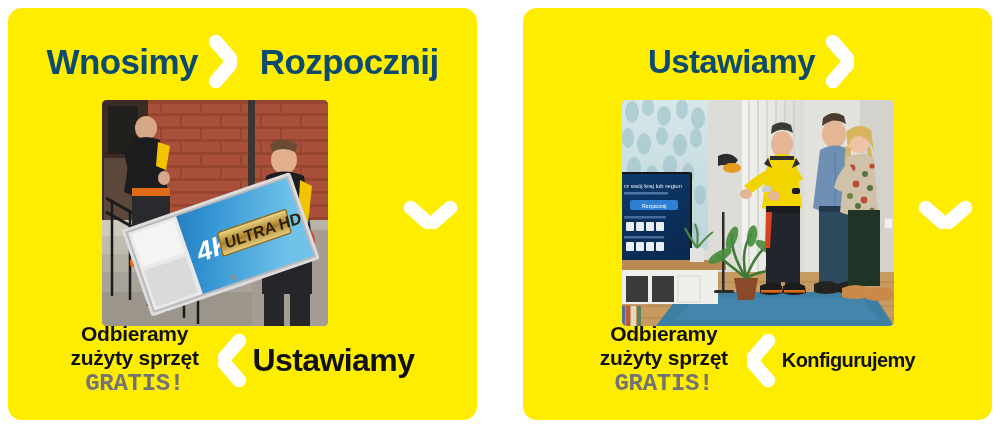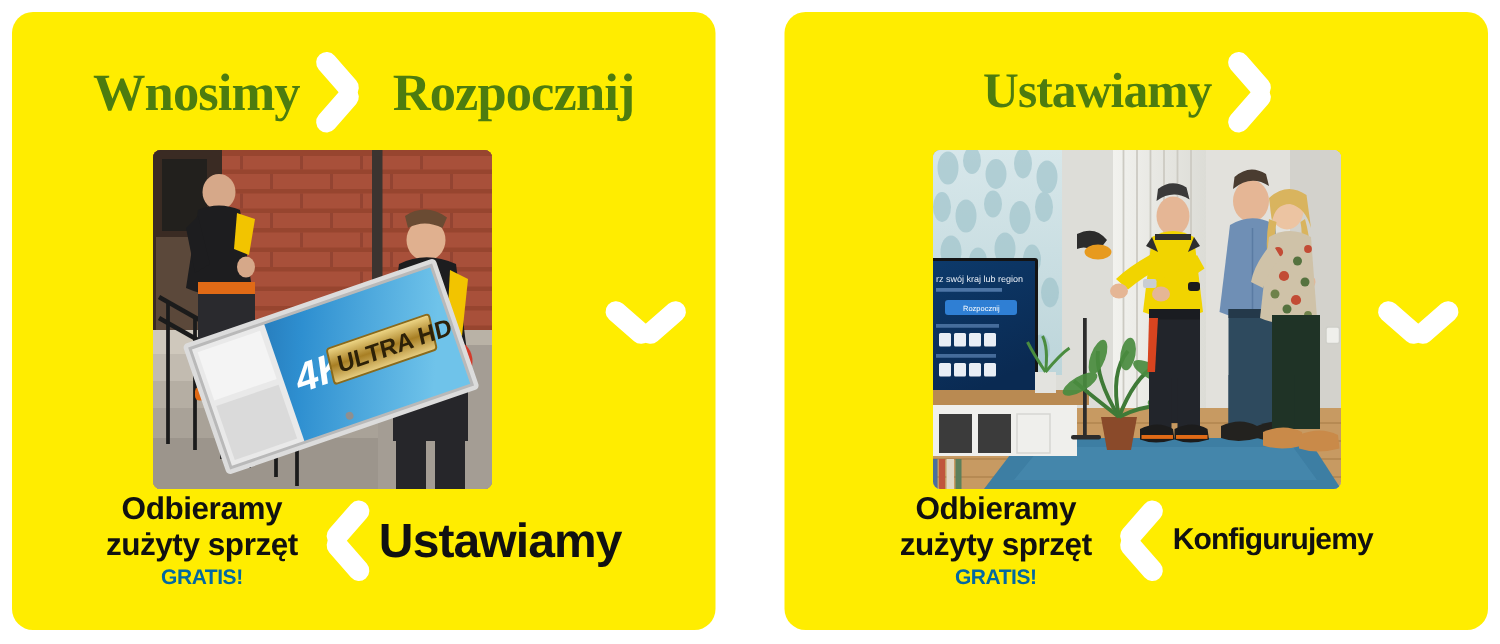--- a/index.html
+++ b/index.html
@@ -26,24 +26,23 @@
   .head-row{
     position:absolute;top:22px;left:0;width:100%;
     height:62px;
     display:flex;align-items:center;justify-content:center;
     gap:10px;
   }
   .head-word{
     font-weight:bold;
     font-size:35px;
     letter-spacing:-0.6px;
-    color:#4d7c0f;
+    color:#0c4a6e;
     white-space:nowrap;
     line-height:1;
-    font-family:Liberation Serif, serif;
   }
   #card-right .head-word{font-size:33px;}
 
   
   .chev{position:relative;display:inline-block;}
   .chev i{
     position:absolute;display:block;
     background:#ffffff;border-radius:7px;
   }
   
@@ -74,21 +73,21 @@
   }
   .pickup{
     text-align:center;
     color:#111111;
     font-weight:bold;
     font-size:21px;
     line-height:1.15;
     letter-spacing:-0.3px;
     white-space:nowrap;
   }
-  .pickup .gratis{color:#0369a1;font-size:14px;display:block;}
+  .pickup .gratis{color:#737373;font-size:24px;display:block;font-family:Liberation Mono, monospace;}
   .foot-word{
     font-weight:bold;
     font-size:32px;
     letter-spacing:-0.6px;
     color:#111111;
     white-space:nowrap;
     line-height:1;
   }
   #card-right .foot-word{font-size:20px;}
 

